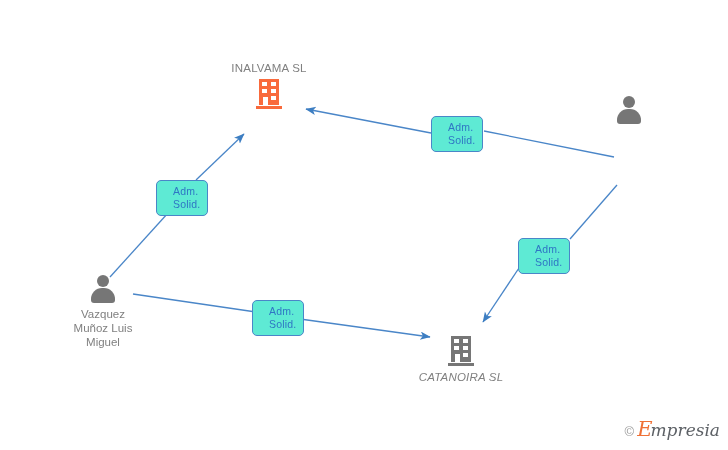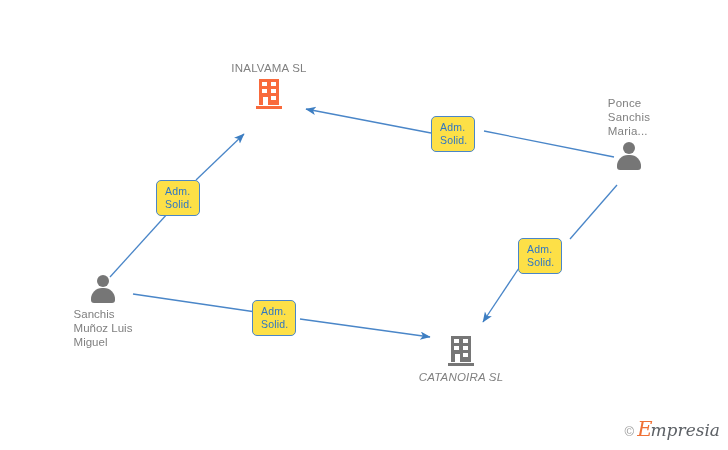--- a/index.html
+++ b/index.html
@@ -33,20 +33,21 @@
     display: flex;
     flex-direction: column;
     align-items: center;
     width: 140px;
     margin-left: -70px;
   }
   .node-label {
     font-size: 11.5px;
     line-height: 14px;
     color: #808080;
+    text-align: center;
     letter-spacing: 0.2px;
     white-space: pre-line;
   }
   .node-label.tight { letter-spacing: 0px; }
 
   
   .bld {
     position: relative;
     width: 26px;
     height: 30px;
@@ -108,27 +109,27 @@
     border-radius: 11px 11px 3px 3px;
   }
 
   .gap-top { margin-bottom: 4px; }
   .gap-bot { margin-top: 4px; }
 
   
   .edge-label {
     position: absolute;
     box-sizing: border-box;
-    background: #fde047;
+    background: #5eead4;
     border: 1.3px solid #4a86c8;
     border-radius: 5px;
     color: #2f76c4;
     font-size: 10.5px;
     line-height: 13px;
-    padding: 4px 7px 4px 8px;
+    padding: 4px 7px 4px 16px;
     white-space: pre-line;
     letter-spacing: 0.2px;
   }
 
   
   #watermark {
     position: absolute;
     right: 8px;
     bottom: 10px;
     display: flex;
@@ -210,35 +211,32 @@
       <div class="win" style="left:15px; top:3px;"></div>
       <div class="win" style="left:6px;  top:10px;"></div>
       <div class="win" style="left:15px; top:10px;"></div>
       <div class="win" style="left:15px; top:17px;"></div>
       <div class="door"></div>
       <div class="base"></div>
     </div>
   </div>
 
   <div class="node" style="left:629px; top:96px;">
-    <div class="node-label gap-top">Ponce
-Sanchis
-Maria...</div>
     <div class="person">
       <div class="head"></div>
       <div class="torso"></div>
     </div>
   </div>
 
   <div class="node" style="left:103px; top:275px;">
     <div class="person">
       <div class="head"></div>
       <div class="torso"></div>
     </div>
-    <div class="node-label gap-bot tight">Sanchis
+    <div class="node-label gap-bot tight">Vazquez
 Muñoz Luis
 Miguel</div>
   </div>
 
   <div class="node" style="left:461px; top:336px;font-style:italic;">
     <div class="bld" style="color:#767676;">
       <div class="body"></div>
       <div class="win" style="left:6px;  top:3px;"></div>
       <div class="win" style="left:15px; top:3px;"></div>
       <div class="win" style="left:6px;  top:10px;"></div>

